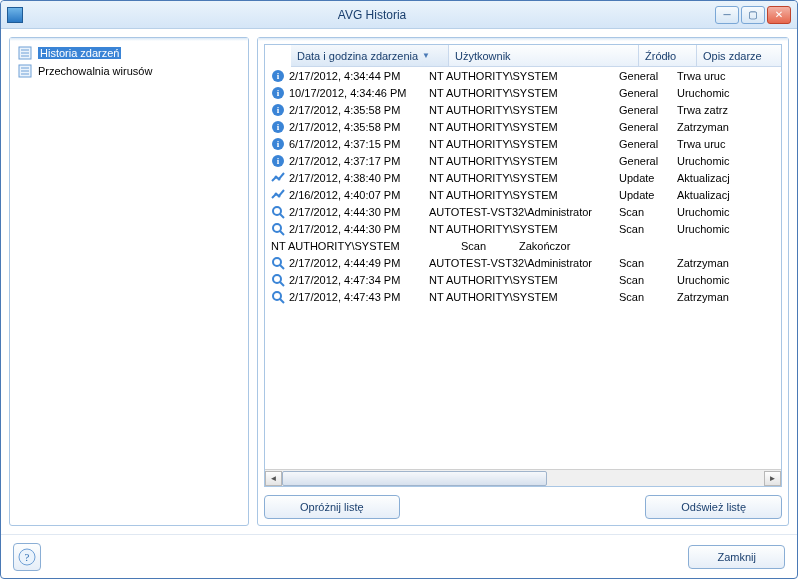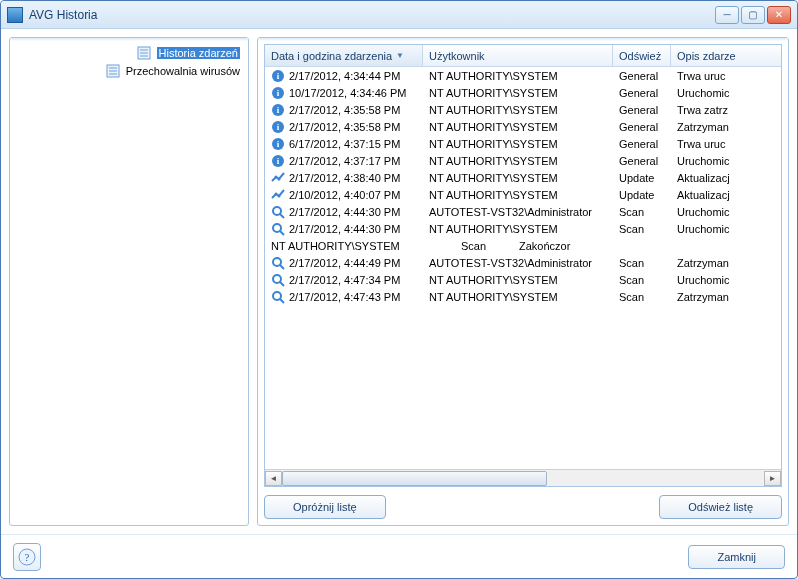--- a/index.html
+++ b/index.html
@@ -28,21 +28,21 @@
   align-items: center;
   padding: 0 6px;
   border-bottom: 1px solid #b8d0e8;
   border-radius: 4px 4px 0 0;
 }
 .titlebar-icon {
   width: 16px; height:16px; margin-right:6px;
   background: linear-gradient(#6fb5e8,#2a78c4);
   border:1px solid #1f5b96;
 }
-.titlebar-title { flex:1; color:#1a3f6e; font-size:12px; }
+.titlebar-title { flex:1; color:#1a3f6e; font-size:12px;text-align:center; }
 .titlebar-btns { display:flex; gap:2px; }
 .tb-btn {
   width:24px; height:18px;
   border:1px solid #7aa7d6;
   border-radius:3px;
   background:linear-gradient(#f6fafd,#d7e7f6);
   display:flex; align-items:center; justify-content:center;
   font-size:10px; color:#2a5a8e;
 }
 .tb-btn.close {
@@ -70,21 +70,20 @@
   width:240px;
   display:flex; flex-direction:column;
   padding:6px 4px;
 }
 .tree-item {
   display:flex; align-items:center;
   height:18px;
   padding:0 4px;
   gap:4px;
   cursor:default;
-  justify-content:flex-end;
 }
 .tree-item.selected .tree-label {
   background:#3a84d6;
   color:#fff;
   padding:0 2px;
 }
 .tree-icon { width:16px; height:14px; display:flex; align-items:center; justify-content:center;}
 .tree-icon svg { width:16px; height:14px; }
 .right-panel {
   flex:1;
@@ -95,20 +94,21 @@
   flex:1;
   border:1px solid #a9c6e4;
   display:flex; flex-direction:column;
   overflow:hidden;
 }
 .thead {
   display:flex;
   height:22px;
   background:linear-gradient(#fdfefe,#e9f1fa);
   border-bottom:1px solid #c8d8ec;
+  margin-left:26px;
 }
 .th {
   display:flex; align-items:center;
   padding:0 6px;
   border-right:1px solid #c8d8ec;
   color:#1a3f6e;
   white-space:nowrap; overflow:hidden;
 }
 .th.sorted { background:linear-gradient(#f4f8fc,#dbe8f6); }
 .th .sort-arrow { margin-left:4px; font-size:8px; color:#4a79b5; }
@@ -150,21 +150,21 @@
   position:absolute; left:0; top:0; bottom:0; width:55%;
   background:linear-gradient(#f6f8fb,#d7e1ee);
   border:1px solid #a0b4cc; border-radius:2px;
 }
 .panel-buttons {
   display:flex; justify-content:space-between;
   margin-top:8px;
 }
 .btn {
   height:24px;
-  padding:0 28px;
+  padding:0 35px;
   border:1px solid #8aaed5;
   border-radius:4px;
   background:linear-gradient(#fdfefe,#e6eef8);
   color:#1a3f6e;
   font-family:inherit; font-size:11px;
   display:flex; align-items:center; justify-content:center;
 }
 .footer {
   height:44px;
   border-top:1px solid #e0e8f2;
@@ -228,21 +228,21 @@
       <div class="table-wrap">
         <div class="thead">
           <div class="th sorted c-date">
             <span>Data i godzina zdarzenia</span>
             <span class="sort-arrow">▼</span>
           </div>
           <div class="th c-user">
             <span>Użytkownik</span>
           </div>
           <div class="th c-src">
-            <span>Odśwież</span>
+            <span>Źródło</span>
           </div>
           <div class="th c-desc" style="border-right:none">
             <span>Opis zdarze</span>
           </div>
         </div>
         <div class="tbody" id="tbody">
             <div class="tr">
               <div class="td c-date">
                 <span class="row-icon"><svg viewBox="0 0 14 14">
                     <circle cx="7" cy="7" r="6" fill="#3a84d6"></circle>
@@ -327,21 +327,21 @@
               <div class="td c-src">Update</div>
               <div class="td c-desc">Aktualizacj</div>
             </div>
             <div class="tr">
               <div class="td c-date">
                 <span class="row-icon"><svg viewBox="0 0 14 14">
                     <path d="M1 10 L5 6 L8 8 L13 2" stroke="#3a84d6" stroke-width="2" fill="none"></path>
                     <circle cx="5" cy="6" r="1.5" fill="#3a84d6"></circle>
                     <circle cx="8" cy="8" r="1.5" fill="#3a84d6"></circle>
                   </svg></span>
-                <span>2/10/2012, 4:40:07 PM</span>
+                <span>2/16/2012, 4:40:07 PM</span>
               </div>
               <div class="td c-user">NT AUTHORITY\SYSTEM</div>
               <div class="td c-src">Update</div>
               <div class="td c-desc">Aktualizacj</div>
             </div>
             <div class="tr">
               <div class="td c-date">
                 <span class="row-icon"><svg viewBox="0 0 14 14">
                     <circle cx="6" cy="6" r="4" fill="none" stroke="#3a84d6" stroke-width="2"></circle>
                     <line x1="9" y1="9" x2="13" y2="13" stroke="#3a84d6" stroke-width="2"></line>

